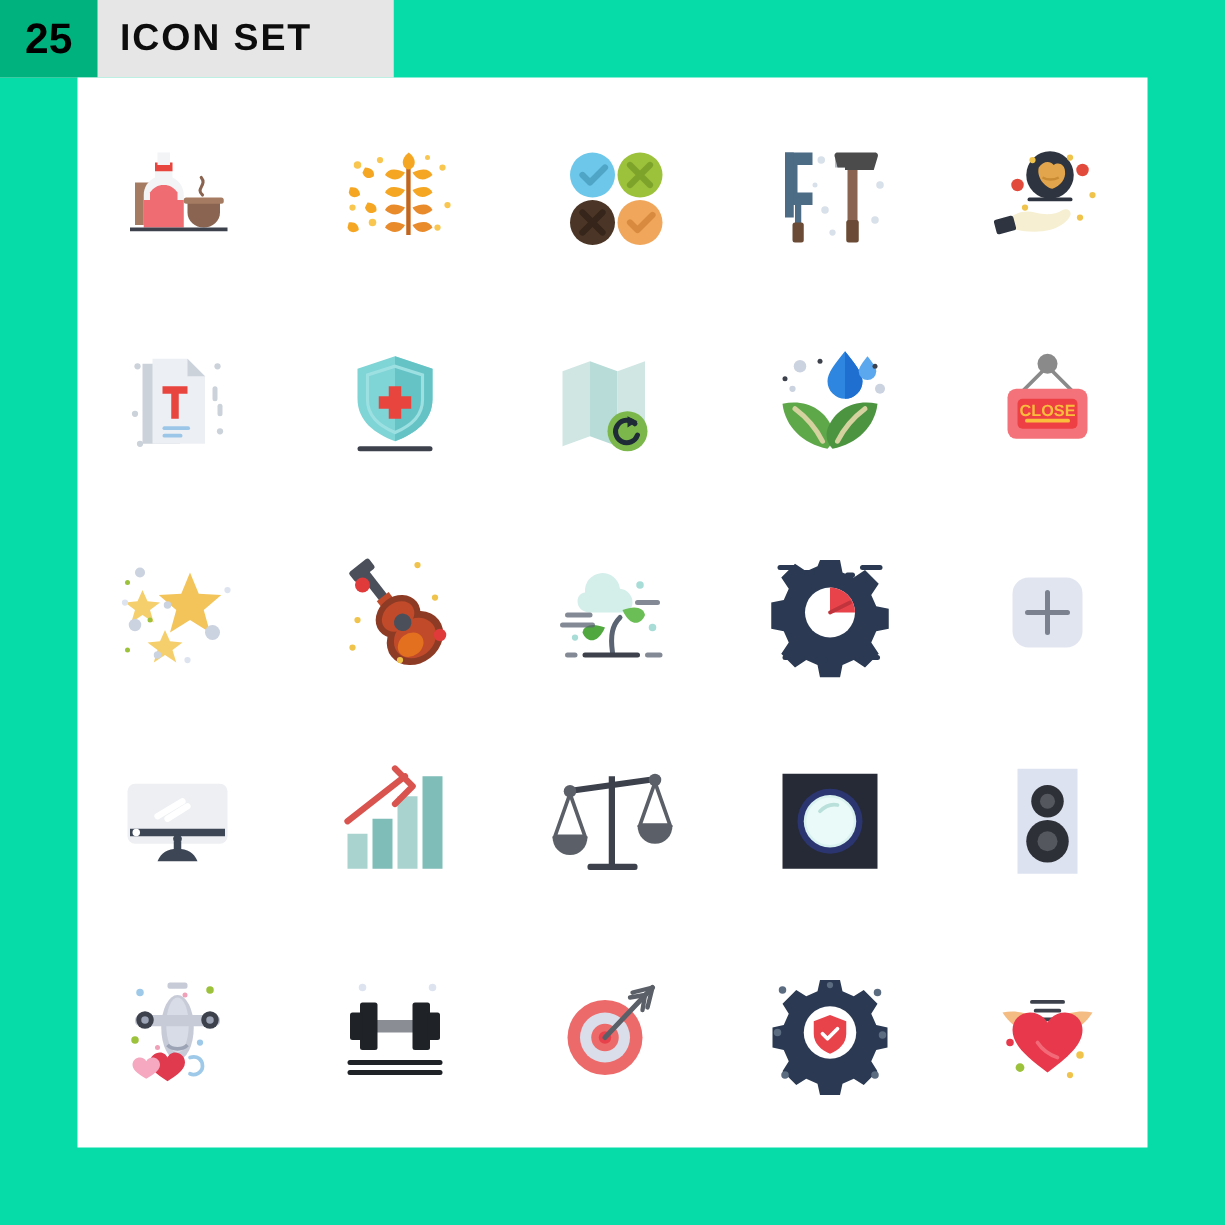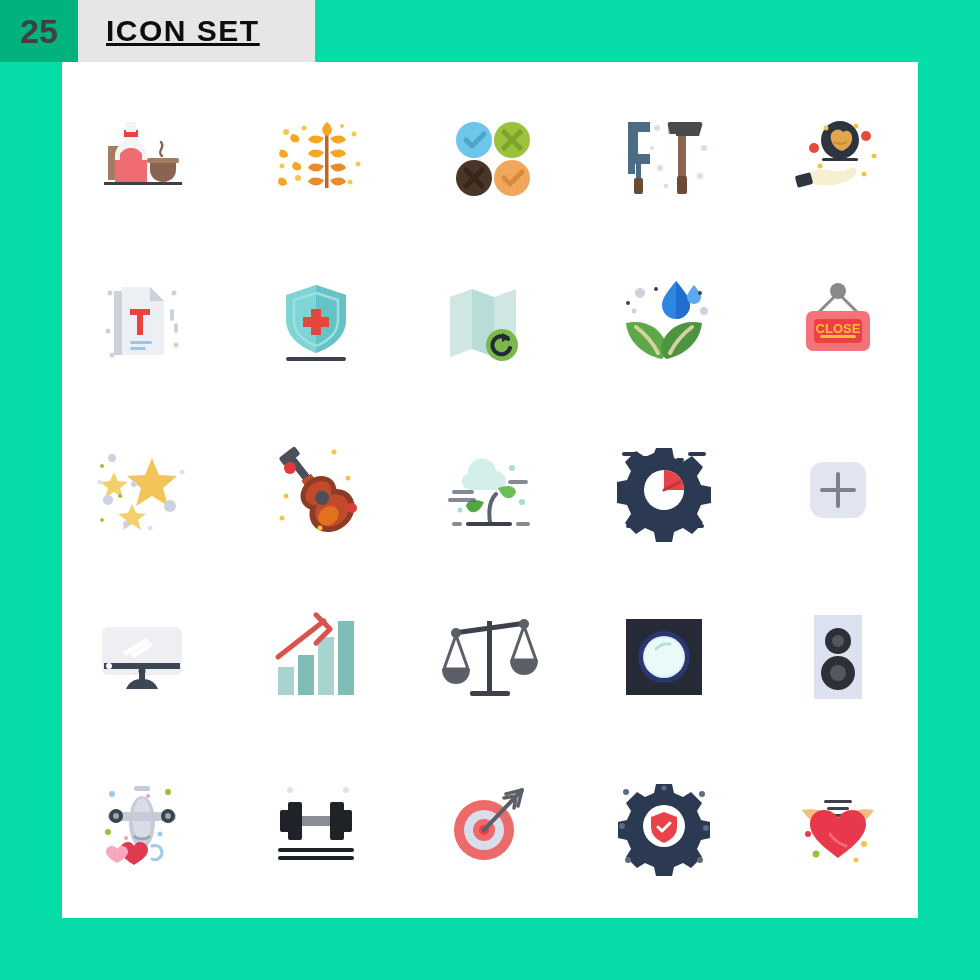--- a/index.html
+++ b/index.html
@@ -10,27 +10,27 @@
     overflow:hidden;
   }
   #stage{position:relative;width:980px;height:980px;}
 
   
   .header-bar{
     position:absolute;left:0;top:0;width:315px;height:62px;
     background:#E6E6E6;display:flex;align-items:stretch;
   }
   .count-box{
-    width:78px;background:#00B37E;color:#404040;
+    width:78px;background:#00B37E;color:#000000;
     display:flex;align-items:center;justify-content:center;
     font-size:34px;font-weight:bold;letter-spacing:0px;
   }
   .header-title{
-    flex:1;display:flex;align-items:center;padding-left:28px;
-    font-size:30px;font-weight:bold;color:#0d0d0d;letter-spacing:1.5px;text-decoration:underline;
+    flex:1;display:flex;align-items:center;padding-left:18px;
+    font-size:30px;font-weight:bold;color:#0d0d0d;letter-spacing:1.5px;
   }
 
   
   .panel{
     position:absolute;left:62px;top:62px;width:856px;height:856px;
     background:#ffffff;
   }
   .grid{
     position:absolute;left:0;top:18px;width:856px;height:820px;
     display:grid;

